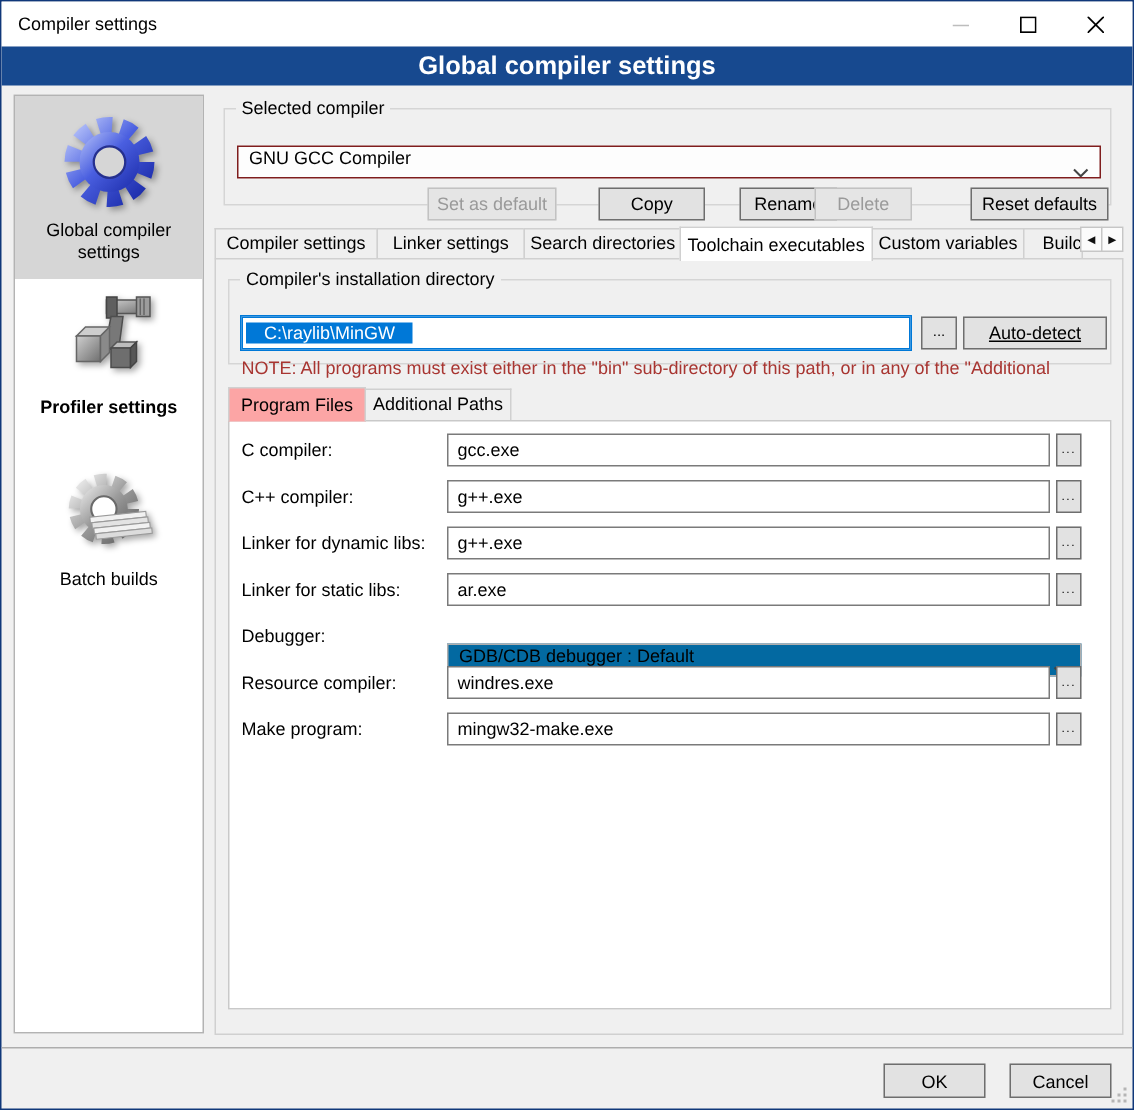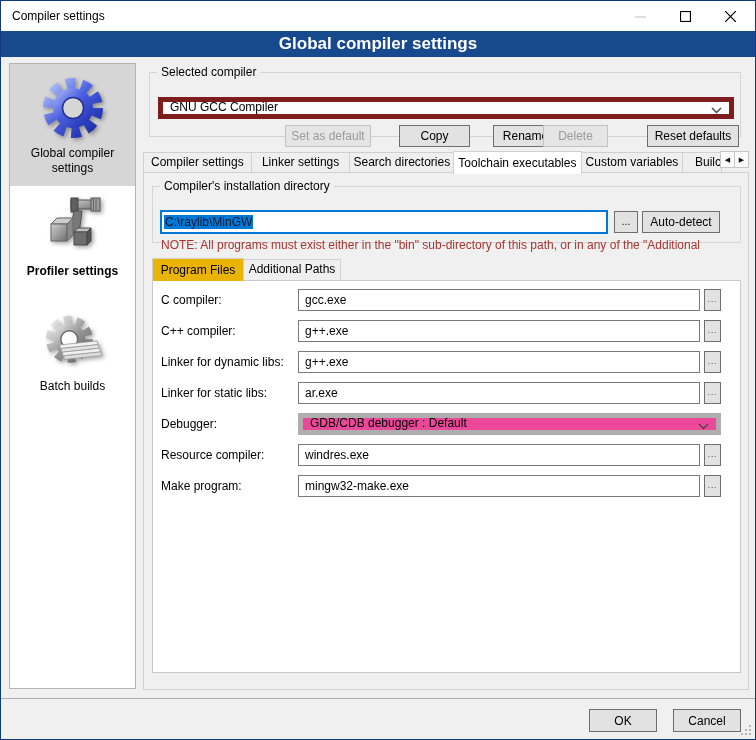--- a/index.html
+++ b/index.html
@@ -25,21 +25,21 @@
   .si-1{padding:12px 0 10px;background:#d6d6d6;}
   .si-2{margin-top:8px;font-weight:bold;}
   .si-3{margin-top:34px;}
   .side-icon{width:64px;height:64px;filter:drop-shadow(2px 2px 2px rgba(0,0,0,.35));}
   .si-3 .side-icon{width:60px;height:60px;}
   
   .main{position:absolute;left:142px;top:62px;width:606px;height:628px;}
   fieldset.groupbox{position:absolute;margin:0;padding:0;border:1px solid #d5d5d5;background:transparent;}
   fieldset.groupbox legend{margin-left:7px;padding:0 4px;}
   .gb1{left:6px;top:2px;width:592px;height:72px;}
-  .combo{position:absolute;display:flex;align-items:flex-end;border:5px solid #7f1d1d;background:#fdfdfd;padding:0 7px;}
+  .combo{position:absolute;display:flex;align-items:flex-start;border:1px solid #7f1d1d;background:#fdfdfd;padding:0 7px;flex-direction:column;}
   .combo .chev{margin-left:auto;}
   .gb1 .combo{left:8px;top:18px;width:576px;height:22px;}
   .btn{position:absolute;height:22px;background:#e2e2e2;border:1px solid #6e6e6e;text-align:center;
        line-height:20px;font-size:12px;cursor:pointer;padding:0;}
   .btn.disabled{color:#9a9a9a;border-color:#c2c2c2;background:#e5e5e5;cursor:default;}
   .b-setdef{left:135px;top:46px;width:86px;}
   .b-copy{left:249px;top:46px;width:71px;}
   .b-rename{left:324px;top:46px;width:65px;margin-left:19px;}
   .b-delete{left:393px;top:46px;width:65px;}
   .b-reset{left:497px;top:46px;width:92px;}
@@ -51,38 +51,38 @@
   .t0{width:110px}.t1{width:101px}.t2{width:106px}.t3{width:130px}.t4{width:104px}
   .t5{width:40px;text-align:right;padding-left:9px;}
   .tab-arrows{margin-left:auto;align-self:flex-start;display:flex;margin-top:1px;}
   .tarrow{width:15px;height:17px;border:1px solid #c6c6c6;background:#fbfbfb;font-size:7px;
           display:flex;align-items:center;justify-content:center;cursor:pointer;margin-left:-1px;color:#111;}
   
   .tabpage{position:absolute;left:0;top:109px;width:606px;height:518px;background:#f0f0f0;border:1px solid #d0d0d0;z-index:2;}
   .gb2{left:8px;top:6px;width:589px;height:64px;}
   .pathbox{position:absolute;left:8px;top:18px;width:446px;height:22px;border:1px solid #0078d7;
            outline:1px solid #0078d7;background:#fff;display:flex;align-items:center;padding:0 2px;}
-  .pathbox .sel{background:#0078d7;color:#0f172a;padding:0 1px;white-space:pre;}
+  .pathbox .sel{background:#0078d7;color:#ffffff;padding:0 12px;white-space:pre;}
   .b-browse1{left:461px;top:18px;width:24px;height:22px;font-size:10px;}
-  .b-autodetect{left:489px;top:18px;width:78px;height:22px;}
+  .b-autodetect{left:489px;top:18px;width:96px;height:22px;text-decoration:underline;}
   .note{position:absolute;left:8px;top:45px;width:576px;white-space:nowrap;overflow:hidden;color:#a83531;}
   
   .subtabstrip{position:absolute;left:8px;top:84px;height:23px;display:flex;align-items:flex-end;}
   .stab{height:21px;line-height:19px;border:1px solid #d0d0d0;border-bottom:none;background:#efefef;
         text-align:center;white-space:nowrap;cursor:pointer;margin-right:-1px;}
-  .stab.selected{height:23px;background:#eab308;position:relative;z-index:3;margin-bottom:-1px;line-height:22px;}
+  .stab.selected{height:23px;background:#fca5a5;position:relative;z-index:3;margin-bottom:-1px;line-height:22px;}
   .s0{width:92px}.s1{width:98px}
   .innerpanel{position:absolute;left:8px;top:107px;width:589px;height:393px;background:#fff;border:1px solid #c9c9c9;z-index:2;}
   .frow{position:absolute;left:0;width:100%;height:16px;}
   .r0{top:8px}.r1{top:39px}.r2{top:70px}.r3{top:101px}.r4{top:132px}.r5{top:163px}.r6{top:194px}
   .frow .flabel{position:absolute;left:8px;top:4px;}
   .frow input{position:absolute;left:145px;top:0;width:402px;height:22px;border:1px solid #7a7a7a;background:#fff;
               padding:0 6px;font-family:"Liberation Sans",sans-serif;font-size:12px;color:#000;}
   .b-browse2{left:551px;top:0;width:17px;height:22px;font-size:8px;line-height:20px;letter-spacing:1px;}
-  .dbg-combo{left:145px;top:0;width:423px;height:22px;background:#ec4899;border-color:#aeaeae;}
+  .dbg-combo{left:145px;top:16px;width:423px;height:22px;background:#0369a1;border-color:#aeaeae;}
   
   .footer-line{position:absolute;left:0;top:697px;width:100%;height:0;border-top:1px solid #adadad;}
   .b-ok{left:588px;top:708px;width:68px;height:23px;position:absolute;}
   .b-cancel{left:672px;top:708px;width:68px;height:23px;position:absolute;}
   .grip{position:absolute;right:4px;bottom:4px;width:9px;height:9px;cursor:nwse-resize;}
   .grip i{position:absolute;width:2px;height:2px;background:#b5b5b5;}
   .grip i:nth-child(1){right:0;bottom:0}.grip i:nth-child(2){right:4px;bottom:0}
   .grip i:nth-child(3){right:0;bottom:4px}.grip i:nth-child(4){right:8px;bottom:0}
   .grip i:nth-child(5){right:0;bottom:8px}.grip i:nth-child(6){right:4px;bottom:4px}
 </style>

